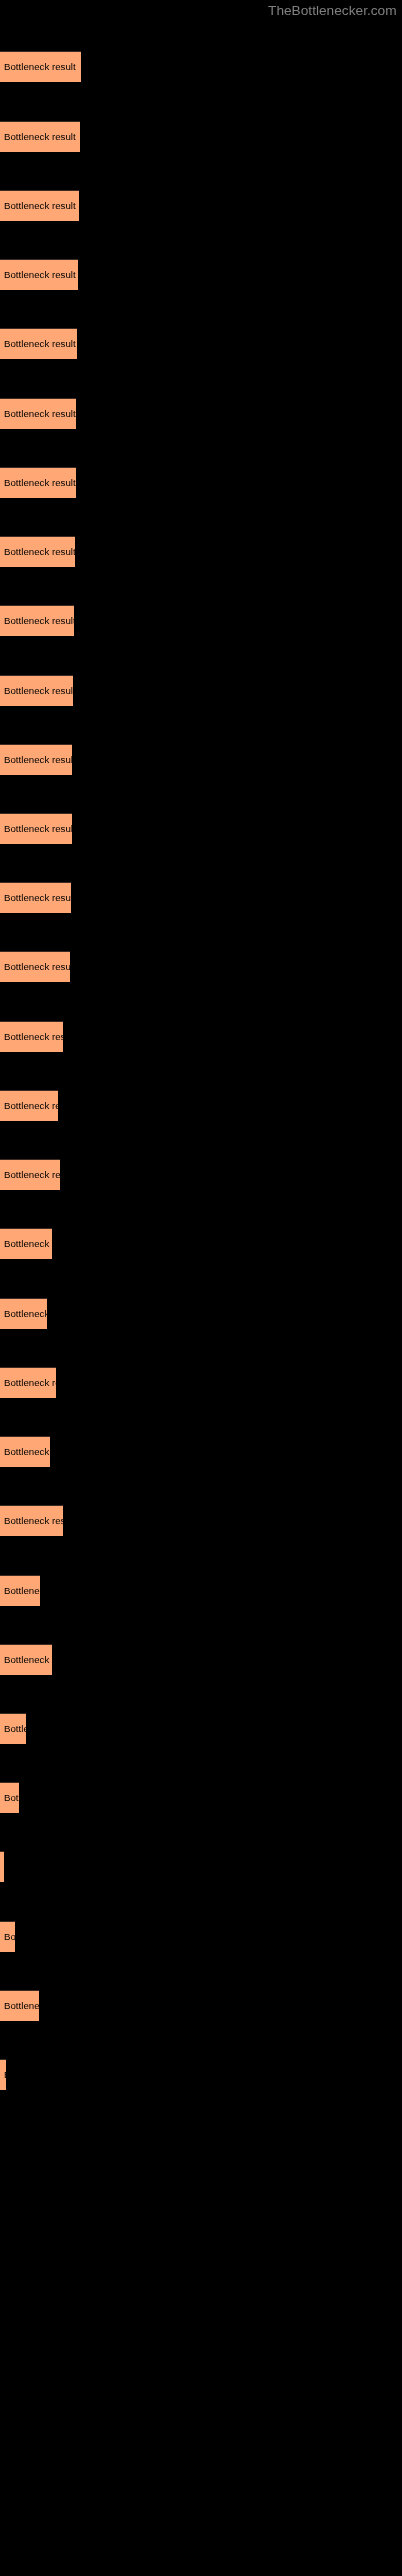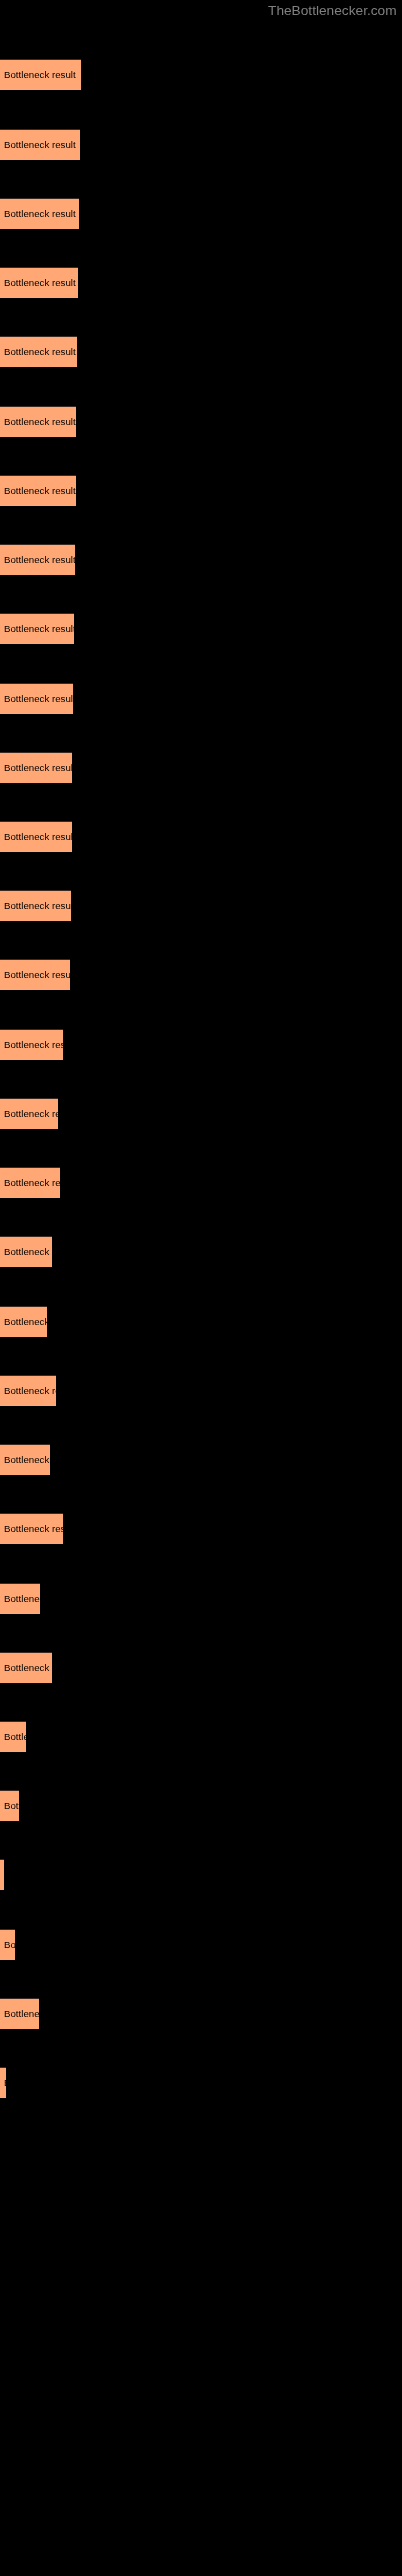--- a/index.html
+++ b/index.html
@@ -30,21 +30,21 @@
     color: #808080;
     font-size: 13.7px;
     font-family: "Liberation Sans", sans-serif;
     letter-spacing: 0px;
     white-space: nowrap;
     line-height: 17.7px;
   }
   #bars-layer {
     position: absolute;
     left: 0;
-    top: 12px;
+    top: 4px;
     width: 403px;
     height: 2084px;
   }
   .bar-row {
     position: absolute;
     left: 0;
     height: 31px;
   }
   .bar {
     position: absolute;

